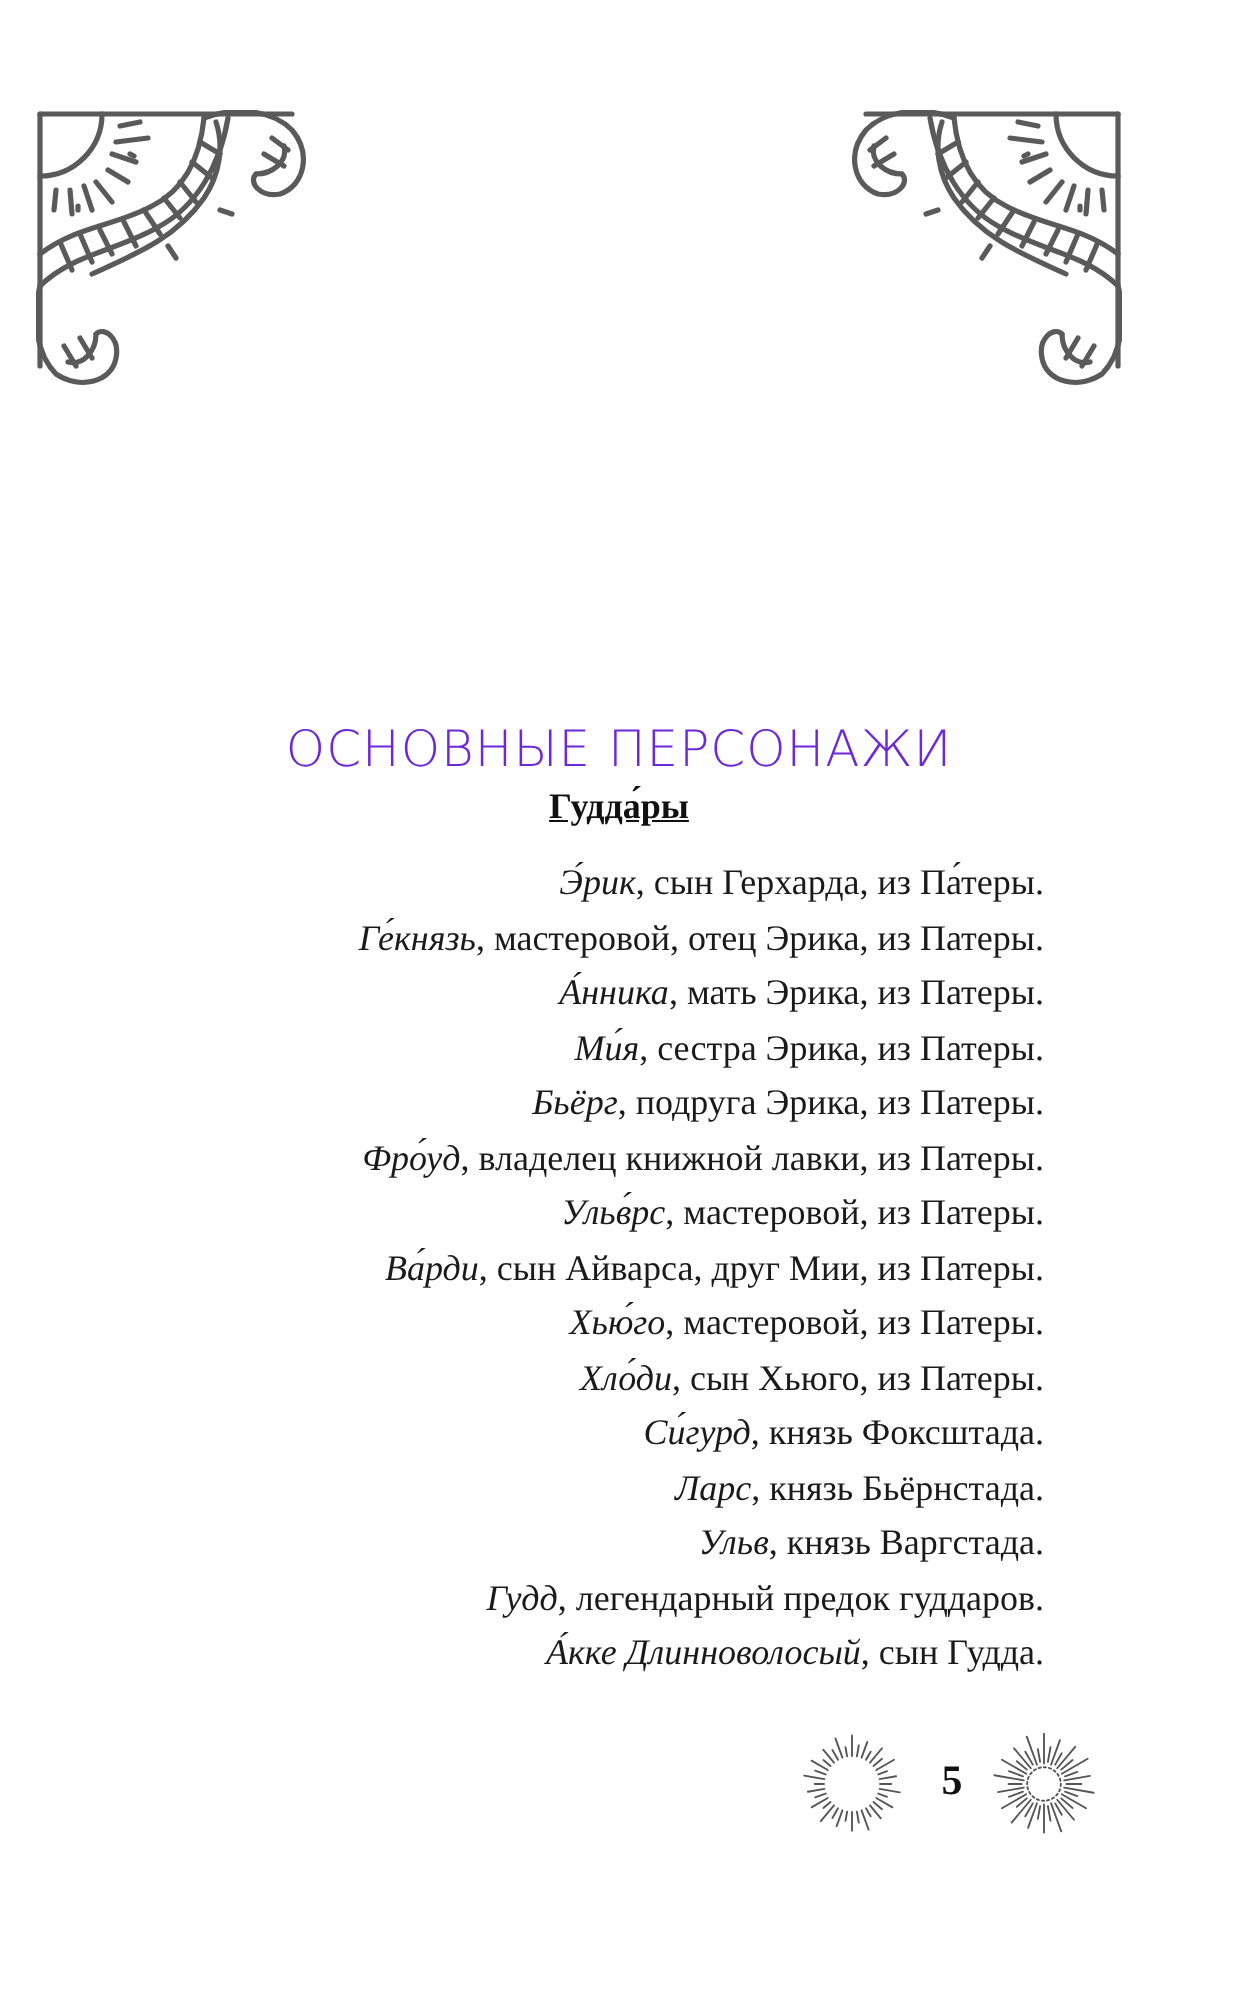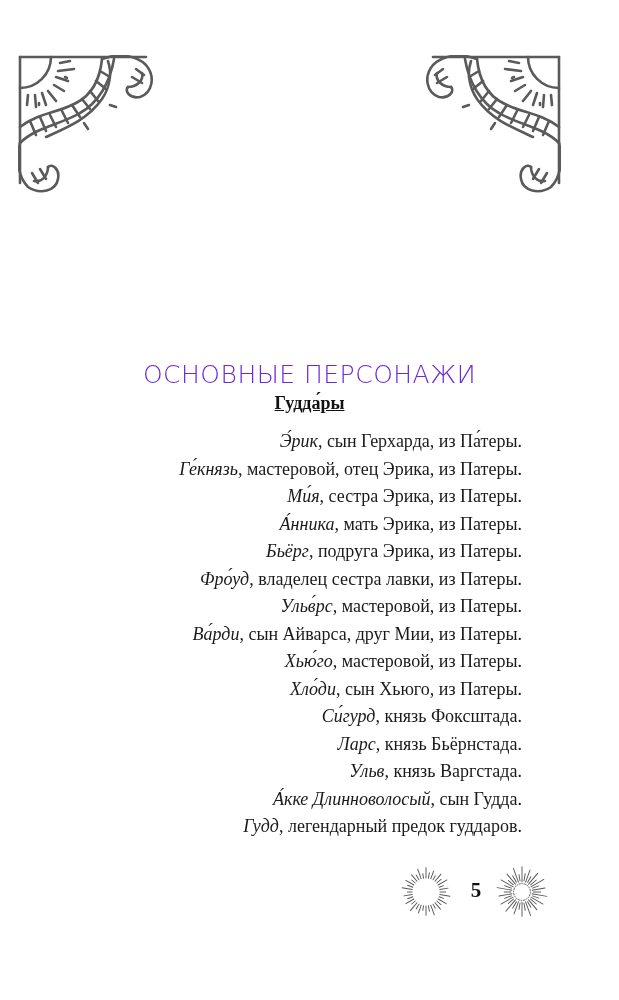--- a/index.html
+++ b/index.html
@@ -185,33 +185,33 @@
       <path d="M22 114 L28 124"></path>
   </svg>
 </div>
 
 <h1 class="heading">Основные персонажи</h1>
 <div class="subheading">Гудда́ры</div>
 
 <ul class="list">
   <li><span class="name">Э́рик</span><span>, сын Герхарда, из Па́теры.</span></li>
   <li><span class="name">Ге́князь</span><span>, мастеровой, отец Эрика, из Патеры.</span></li>
+  <li><span class="name">А́нника</span><span>, мать Эрика, из Патеры.</span></li>
   <li><span class="name">Ми́я</span><span>, сестра Эрика, из Патеры.</span></li>
-  <li><span class="name">А́нника</span><span>, мать Эрика, из Патеры.</span></li>
   <li><span class="name">Бьёрг</span><span>, подруга Эрика, из Патеры.</span></li>
-  <li><span class="name">Фро́уд</span><span>, владелец сестра лавки, из Патеры.</span></li>
+  <li><span class="name">Фро́уд</span><span>, владелец книжной лавки, из Патеры.</span></li>
   <li><span class="name">Ульв́рс</span><span>, мастеровой, из Патеры.</span></li>
   <li><span class="name">Ва́рди</span><span>, сын Айварса, друг Мии, из Патеры.</span></li>
   <li><span class="name">Хью́го</span><span>, мастеровой, из Патеры.</span></li>
   <li><span class="name">Хло́ди</span><span>, сын Хьюго, из Патеры.</span></li>
   <li><span class="name">Си́гурд</span><span>, князь Фоксштада.</span></li>
   <li><span class="name">Ларс</span><span>, князь Бьёрнстада.</span></li>
   <li><span class="name">Ульв</span><span>, князь Варгстада.</span></li>
+  <li><span class="name">Гудд</span><span>, легендарный предок гуддаров.</span></li>
   <li><span class="name">А́кке Длинноволосый</span><span>, сын Гудда.</span></li>
-  <li><span class="name">Гудд</span><span>, легендарный предок гуддаров.</span></li>
 </ul>
 
 <div class="folio">
   <div class="sun sun-left">
     <svg viewBox="-30 -30 60 60" stroke="#555" stroke-width="1" stroke-linecap="round" fill="none">
       <g id="rays-a">
         <line x1="0" y1="-15" x2="0" y2="-26"></line>
         <line x1="0" y1="-15" x2="0" y2="-21" transform="rotate(10)"></line>
         <line x1="0" y1="-15" x2="0" y2="-24" transform="rotate(20)"></line>
         <line x1="0" y1="-15" x2="0" y2="-20" transform="rotate(30)"></line>

